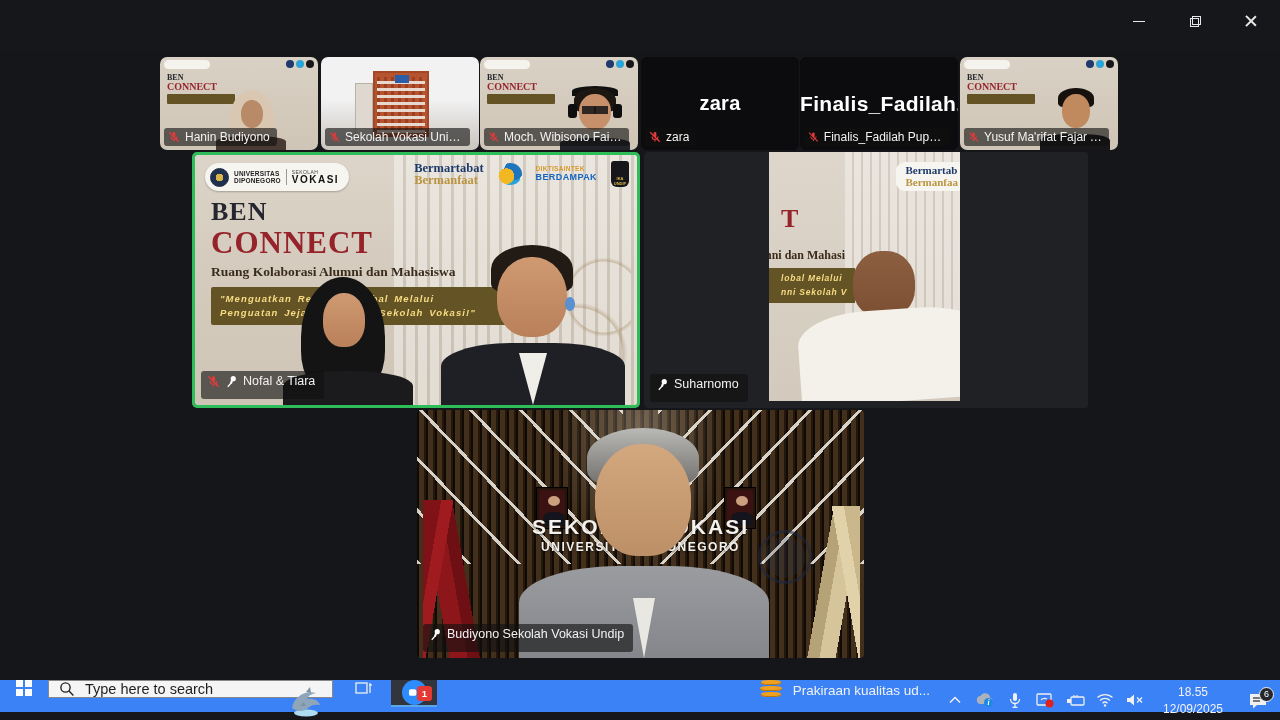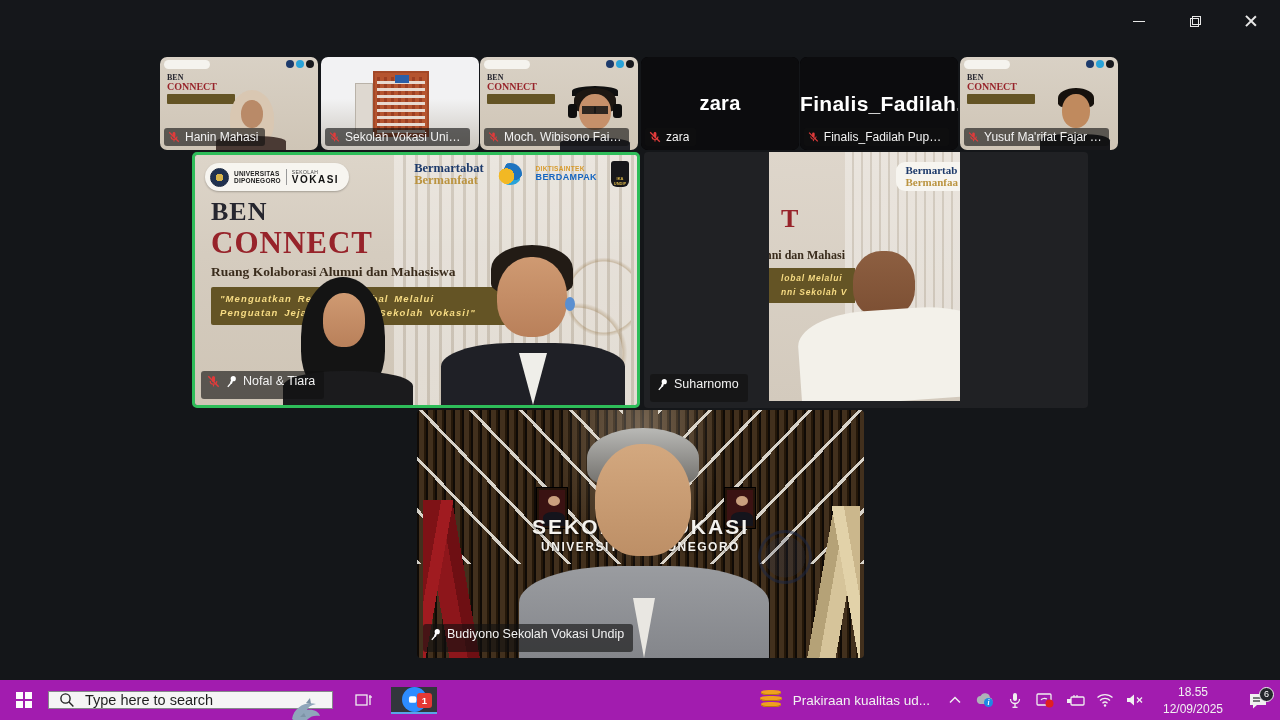--- a/index.html
+++ b/index.html
@@ -179,21 +179,21 @@
                radial-gradient(circle at 75% 50%, rgba(20,20,20,.85) 0 38%, transparent 40%); }
   .t2 .mini-body { position:absolute; bottom:0; left:2px; width:70px; height:12px; background:#23242a; border-radius:40% 40% 0 0; }
   
   .t5 .mini-person { left:80px; width:70px; height:62px; }
   .t5 .hairy { position:absolute; left:18px; top:0; width:36px; height:20px; background:#16110d; border-radius:50% 50% 24% 24%; }
   .t5 .mini-head { left:22px; top:6px; width:28px; height:34px; background:#c08a5e; }
   .t5 .mini-body { position:absolute; bottom:0; left:0; width:70px; height:16px; background:#17171a; border-radius:40% 40% 0 0; }
   .darkbg { position:absolute; inset:0; background:#0c0c0e; }
 
   
-  .taskbar { position:absolute; left:0; top:680px; width:1280px; height:40px; background:#a21caf; display:flex; align-items:center; }
+  .taskbar { position:absolute; left:0; top:680px; width:1280px; height:32px; background:#3b82f6; display:flex; align-items:flex-start; }
   .tb-btn { display:flex; align-items:center; justify-content:center; cursor:default; }
   .tb-start { width:48px; }
   .winlogo { display:grid; grid-template-columns:7px 7px; grid-template-rows:7px 7px; gap:1.5px; }
   .winlogo i { background:#fdfdfd; display:block; }
   .tb-search { width:285px; background:#f5f5f5; border:1px solid #86888b; display:flex; align-items:center; gap:10px; padding:0 10px; position:relative; }
   .tb-search input { border:none; outline:none; background:transparent; font-size:14.5px; width:160px; color:#111; font-family:"Liberation Sans", sans-serif; }
   .tb-search input::placeholder { color:#1f1f1f; opacity:1; }
   .dolphin { position:absolute; right:8px; top:3px; }
   .tb-taskview { width:42px; margin-left:10px; }
   .tb-zoomapp { width:46px; margin-left:6px; position:relative; background:#32363c; border-bottom:2px solid #5aa6e8; }
@@ -257,21 +257,21 @@
             <i class="mini-body"></i>
           </div>
       </div>
       <div class="nameplate">
         <svg class="icon-svg" width="12" height="12" viewBox="0 0 12 12">
             <rect x="4.6" y="1" width="2.8" height="5.4" rx="1.4" fill="#e23b3b"></rect>
             <path d="M3 5.5 a3 3 0 0 0 6 0" fill="none" stroke="#e23b3b" stroke-width="1.1"></path>
             <line x1="6" y1="8.6" x2="6" y2="10.6" stroke="#e23b3b" stroke-width="1.1"></line>
             <line x1="1.2" y1="1.2" x2="10.8" y2="10.8" stroke="#e23b3b" stroke-width="1.3"></line>
           </svg>
-        <span class="nm">Hanin Mahasi</span>
+        <span class="nm">Hanin Budiyono</span>
       </div>
     </div>
 
     <div class="thumb t1">
       <div class="sky"></div>
       <div class="bld2"></div>
         <div class="bld"></div>
         <div class="sign"></div>
       <div class="nameplate">
         <svg class="icon-svg" width="12" height="12" viewBox="0 0 12 12">

